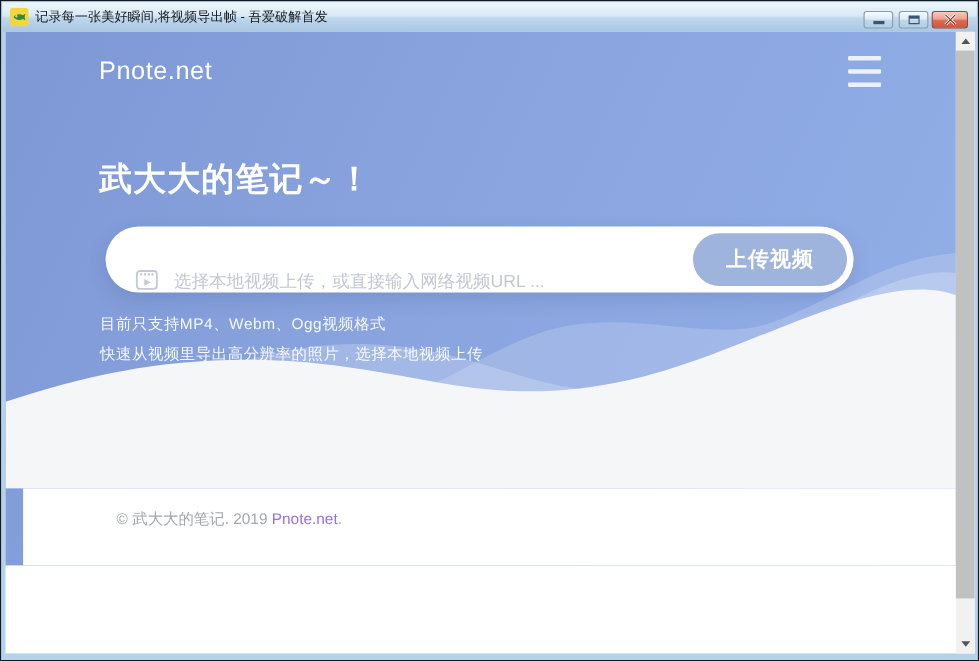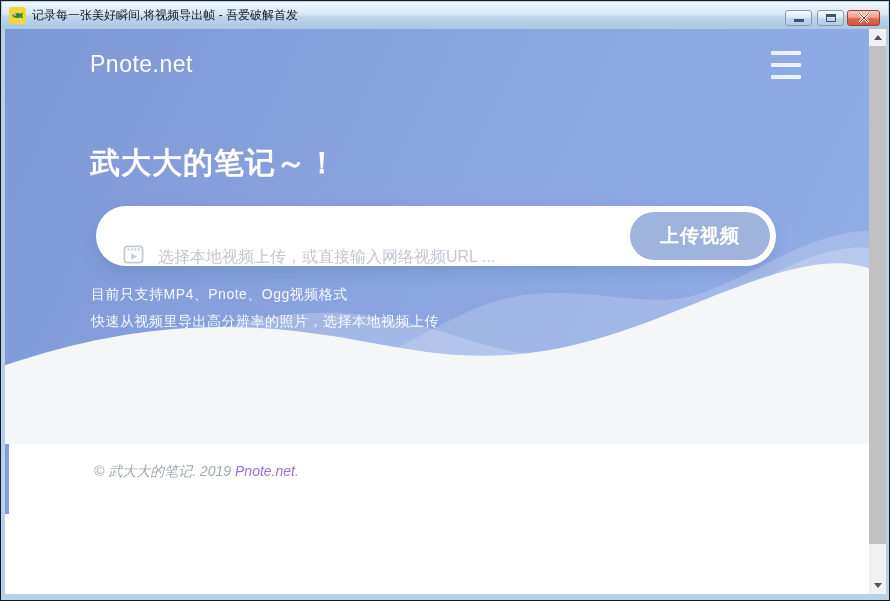--- a/index.html
+++ b/index.html
@@ -41,21 +41,21 @@
   .upload-input { flex:1; border:none; outline:none; background:transparent; margin-left:13px;
     font-size:16px; color:#606266; font-family:"Liberation Sans", sans-serif; }
   .upload-input::placeholder { color:#c2c7d3; opacity:1; }
   .upload-btn { flex:0 0 auto; width:140px; height:48px; margin:6px 6px 6px 10px; border:none; cursor:pointer;
     border-radius:24px; background:#9eb4dd; color:#ffffff; font-size:19px; font-weight:bold;
     font-family:"Liberation Sans", sans-serif; letter-spacing:1px; }
   .notes { position:absolute; left:86px; top:252px; font-size:14px; color:#f5f8fd; line-height:27px; letter-spacing:.5px; }
 
   
   .waves { position:absolute; left:0; right:0; bottom:70px; height:232px; display:block; width:864px; }
-  .site-footer { position:absolute; left:4px; right:0; bottom:0; height:70px; background:#ffffff; padding:16px 0 0 85px;font-style:italic; }
+  .site-footer { position:absolute; left:16px; right:0; bottom:0; height:70px; background:#ffffff; padding:16px 0 0 85px; }
   .site-footer p { font-size:14px; color:#a3a7b0; line-height:23px; }
   .footer-link { color:#9b6fdd; cursor:pointer; }
 
   
   .scrollbar { position:relative; width:17px; height:565px; background:#f1f1f1; flex:0 0 auto; }
   .sb-btn { position:absolute; left:0; width:17px; height:17px; display:flex; align-items:center; justify-content:center; background:#f1f1f1; cursor:pointer; }
   .sb-up { top:0; } .sb-down { bottom:0; }
   .tri-up { width:0; height:0; border-left:4px solid transparent; border-right:4px solid transparent; border-bottom:5px solid #545454; }
   .tri-down { width:0; height:0; border-left:4px solid transparent; border-right:4px solid transparent; border-top:5px solid #545454; }
   .sb-thumb { position:absolute; left:0; top:17px; width:17px; height:498px; background:#c1c1c1; cursor:pointer; }
@@ -108,21 +108,21 @@
           <rect x="9.2" y="5.6" width="2" height="2.2" fill="#c3c9d6"></rect>
           <rect x="12.8" y="5.6" width="2" height="2.2" fill="#c3c9d6"></rect>
           <rect x="16.4" y="5.6" width="2" height="2.2" fill="#c3c9d6"></rect>
           <path d="M9.6,11 L15.8,14.2 L9.6,17.4 Z" fill="#c3c9d6"></path>
         </svg>
         <input class="upload-input" type="text" placeholder="选择本地视频上传，或直接输入网络视频URL ..." style="">
         <button class="upload-btn">上传视频</button>
       </div>
 
       <div class="notes">
-        <div>目前只支持MP4、Pnote、Ogg视频格式</div>
+        <div>目前只支持MP4、Webm、Ogg视频格式</div>
         <div>快速从视频里导出高分辨率的照片，选择本地视频上传</div>
       </div>
 
       <svg class="waves" viewBox="0 0 864 230" preserveAspectRatio="none">
         <path d="M0,208 C100,196 170,158 260,156 C360,154 420,188 520,178 C620,168 690,108 775,86 C815,76 845,80 864,88 L864,230 L0,230 Z" fill="#ffffff" opacity="0.25"></path>
         <path d="M0,190 C120,156 215,96 330,100 C440,104 485,152 585,142 C685,132 745,62 815,42 C835,36 852,34 864,36 L864,230 L0,230 Z" fill="#ffffff" opacity="0.22"></path>
         <path d="M864,18 C800,22 758,58 698,80 C638,102 560,62 480,92 C420,114 382,152 300,162 C200,174 100,152 0,172 L0,230 L864,230 Z" fill="#ffffff" opacity="0.18"></path>
         <path d="M0,152 C90,122 180,106 290,118 C380,128 432,150 522,140 C612,130 682,90 762,64 C812,48 842,48 864,56 L864,230 L0,230 Z" fill="#f5f6f8"></path>
       </svg>
 

